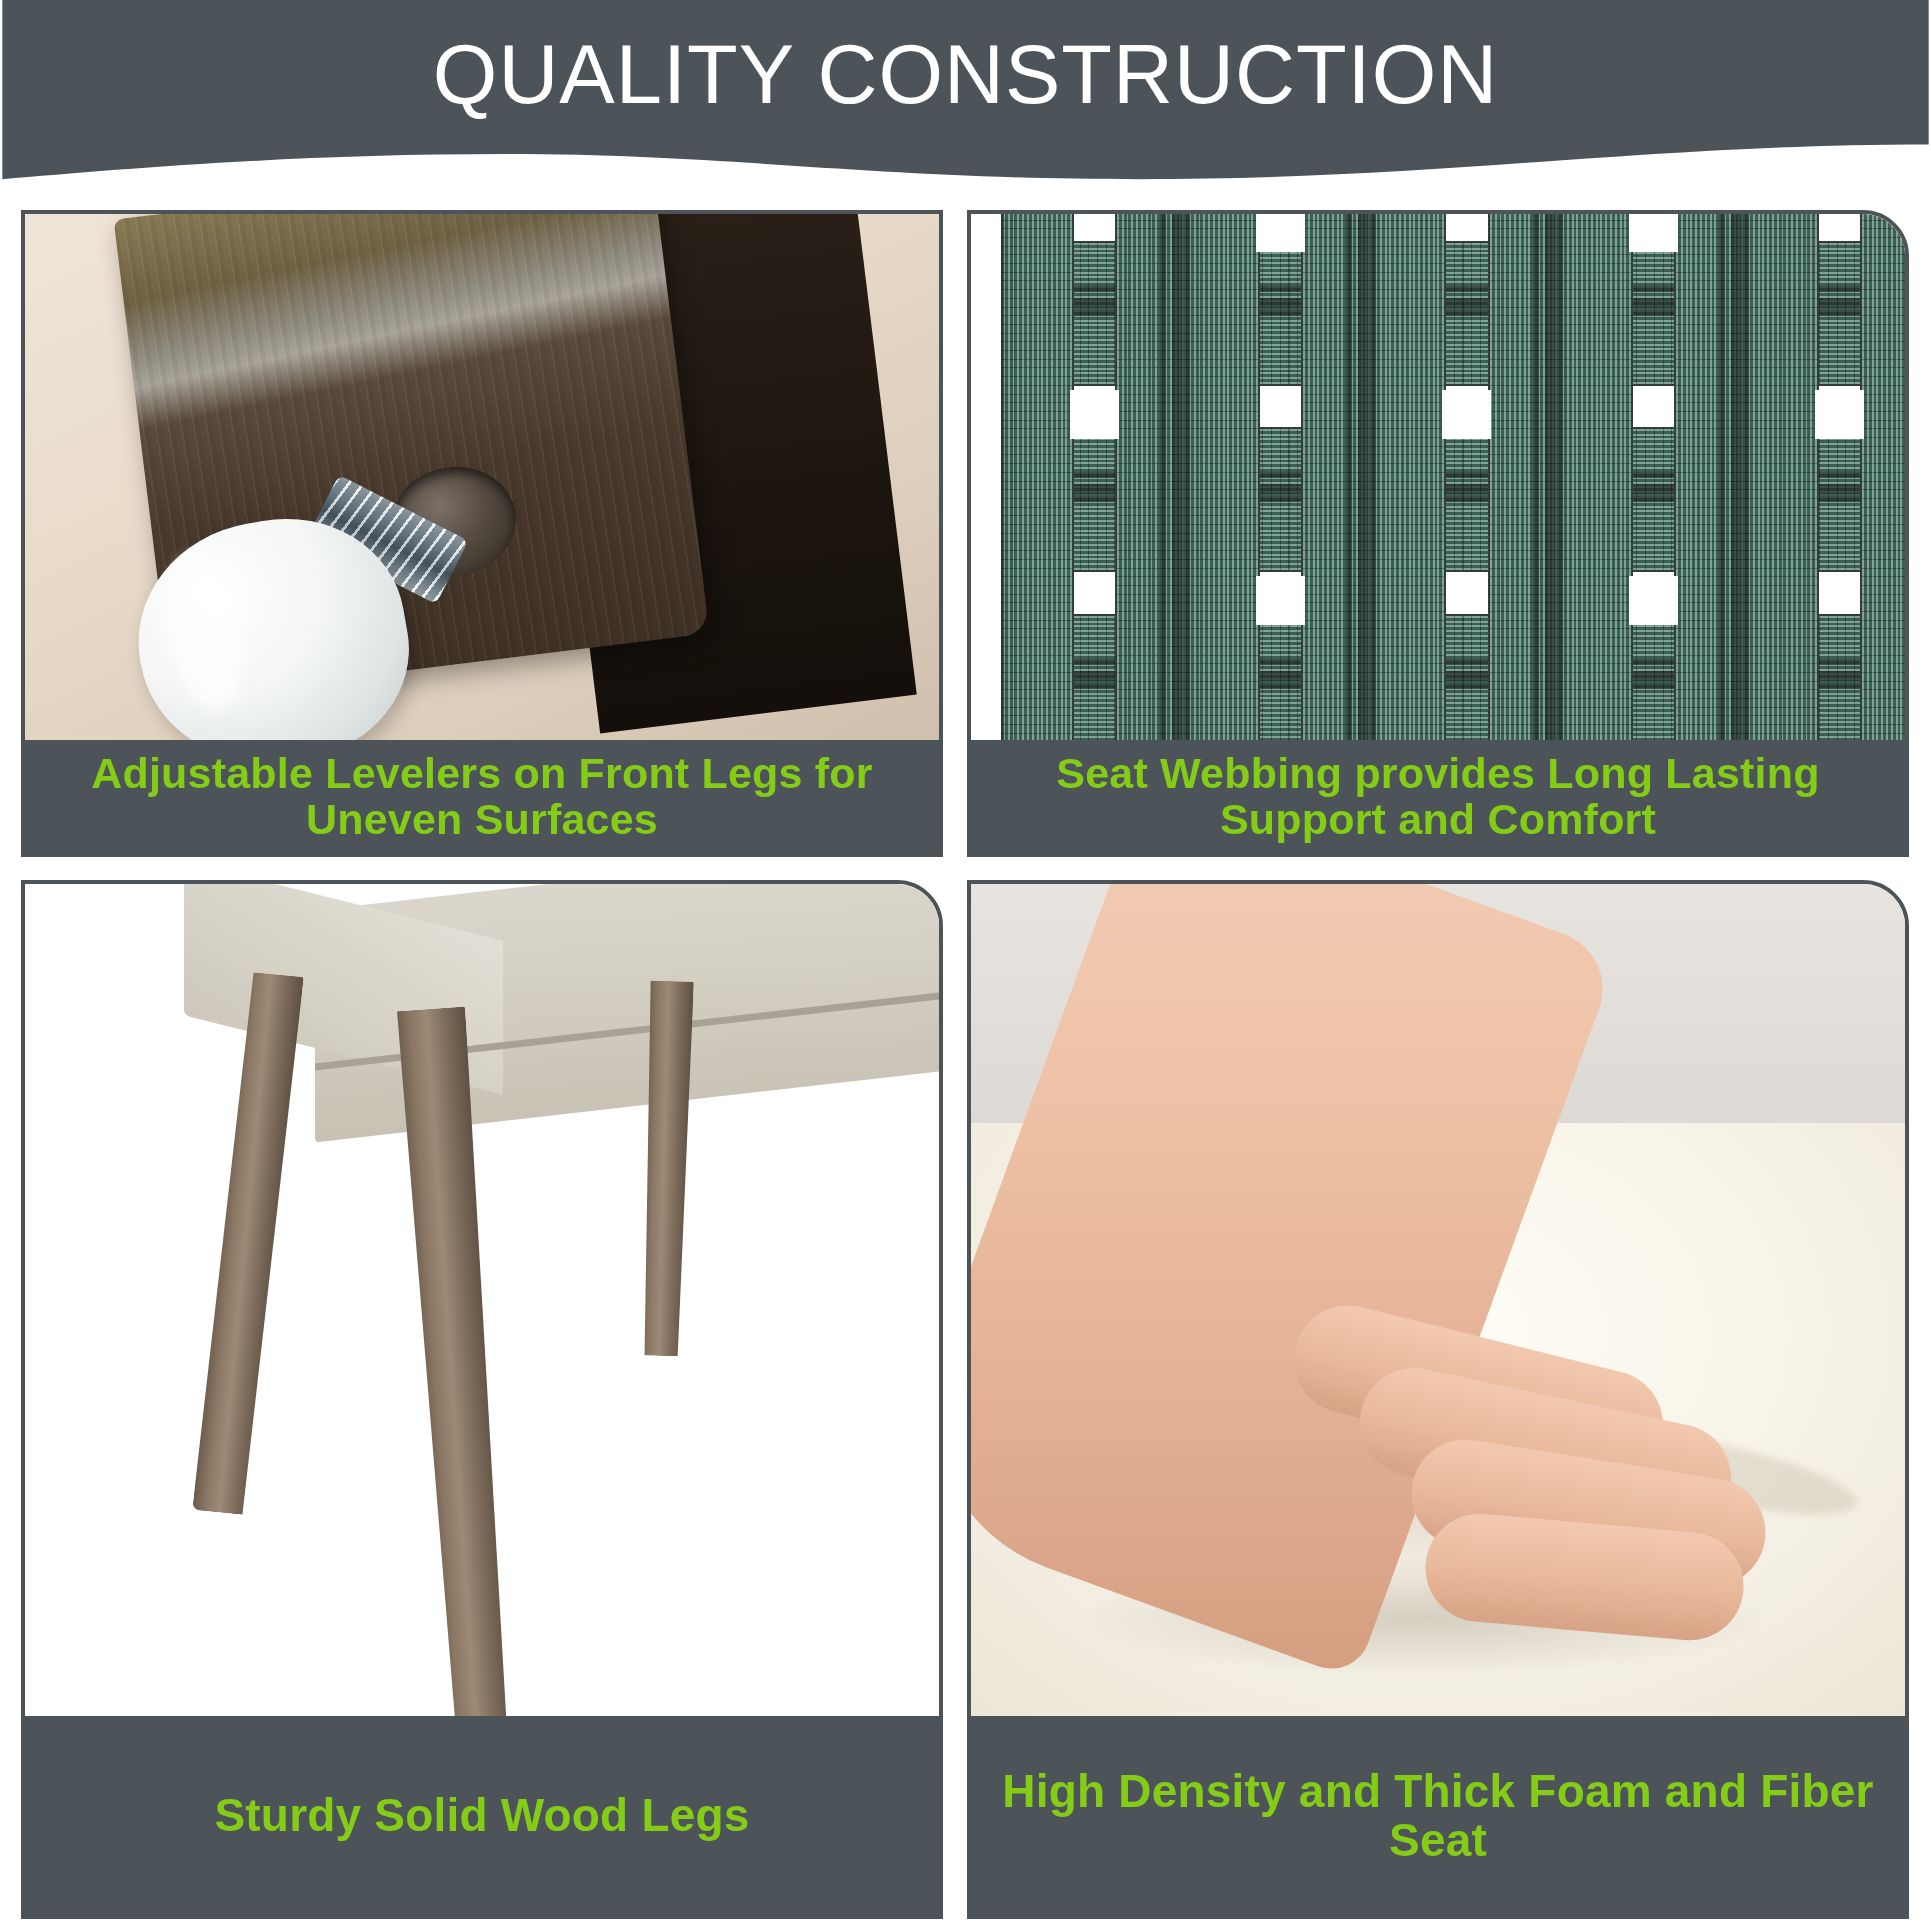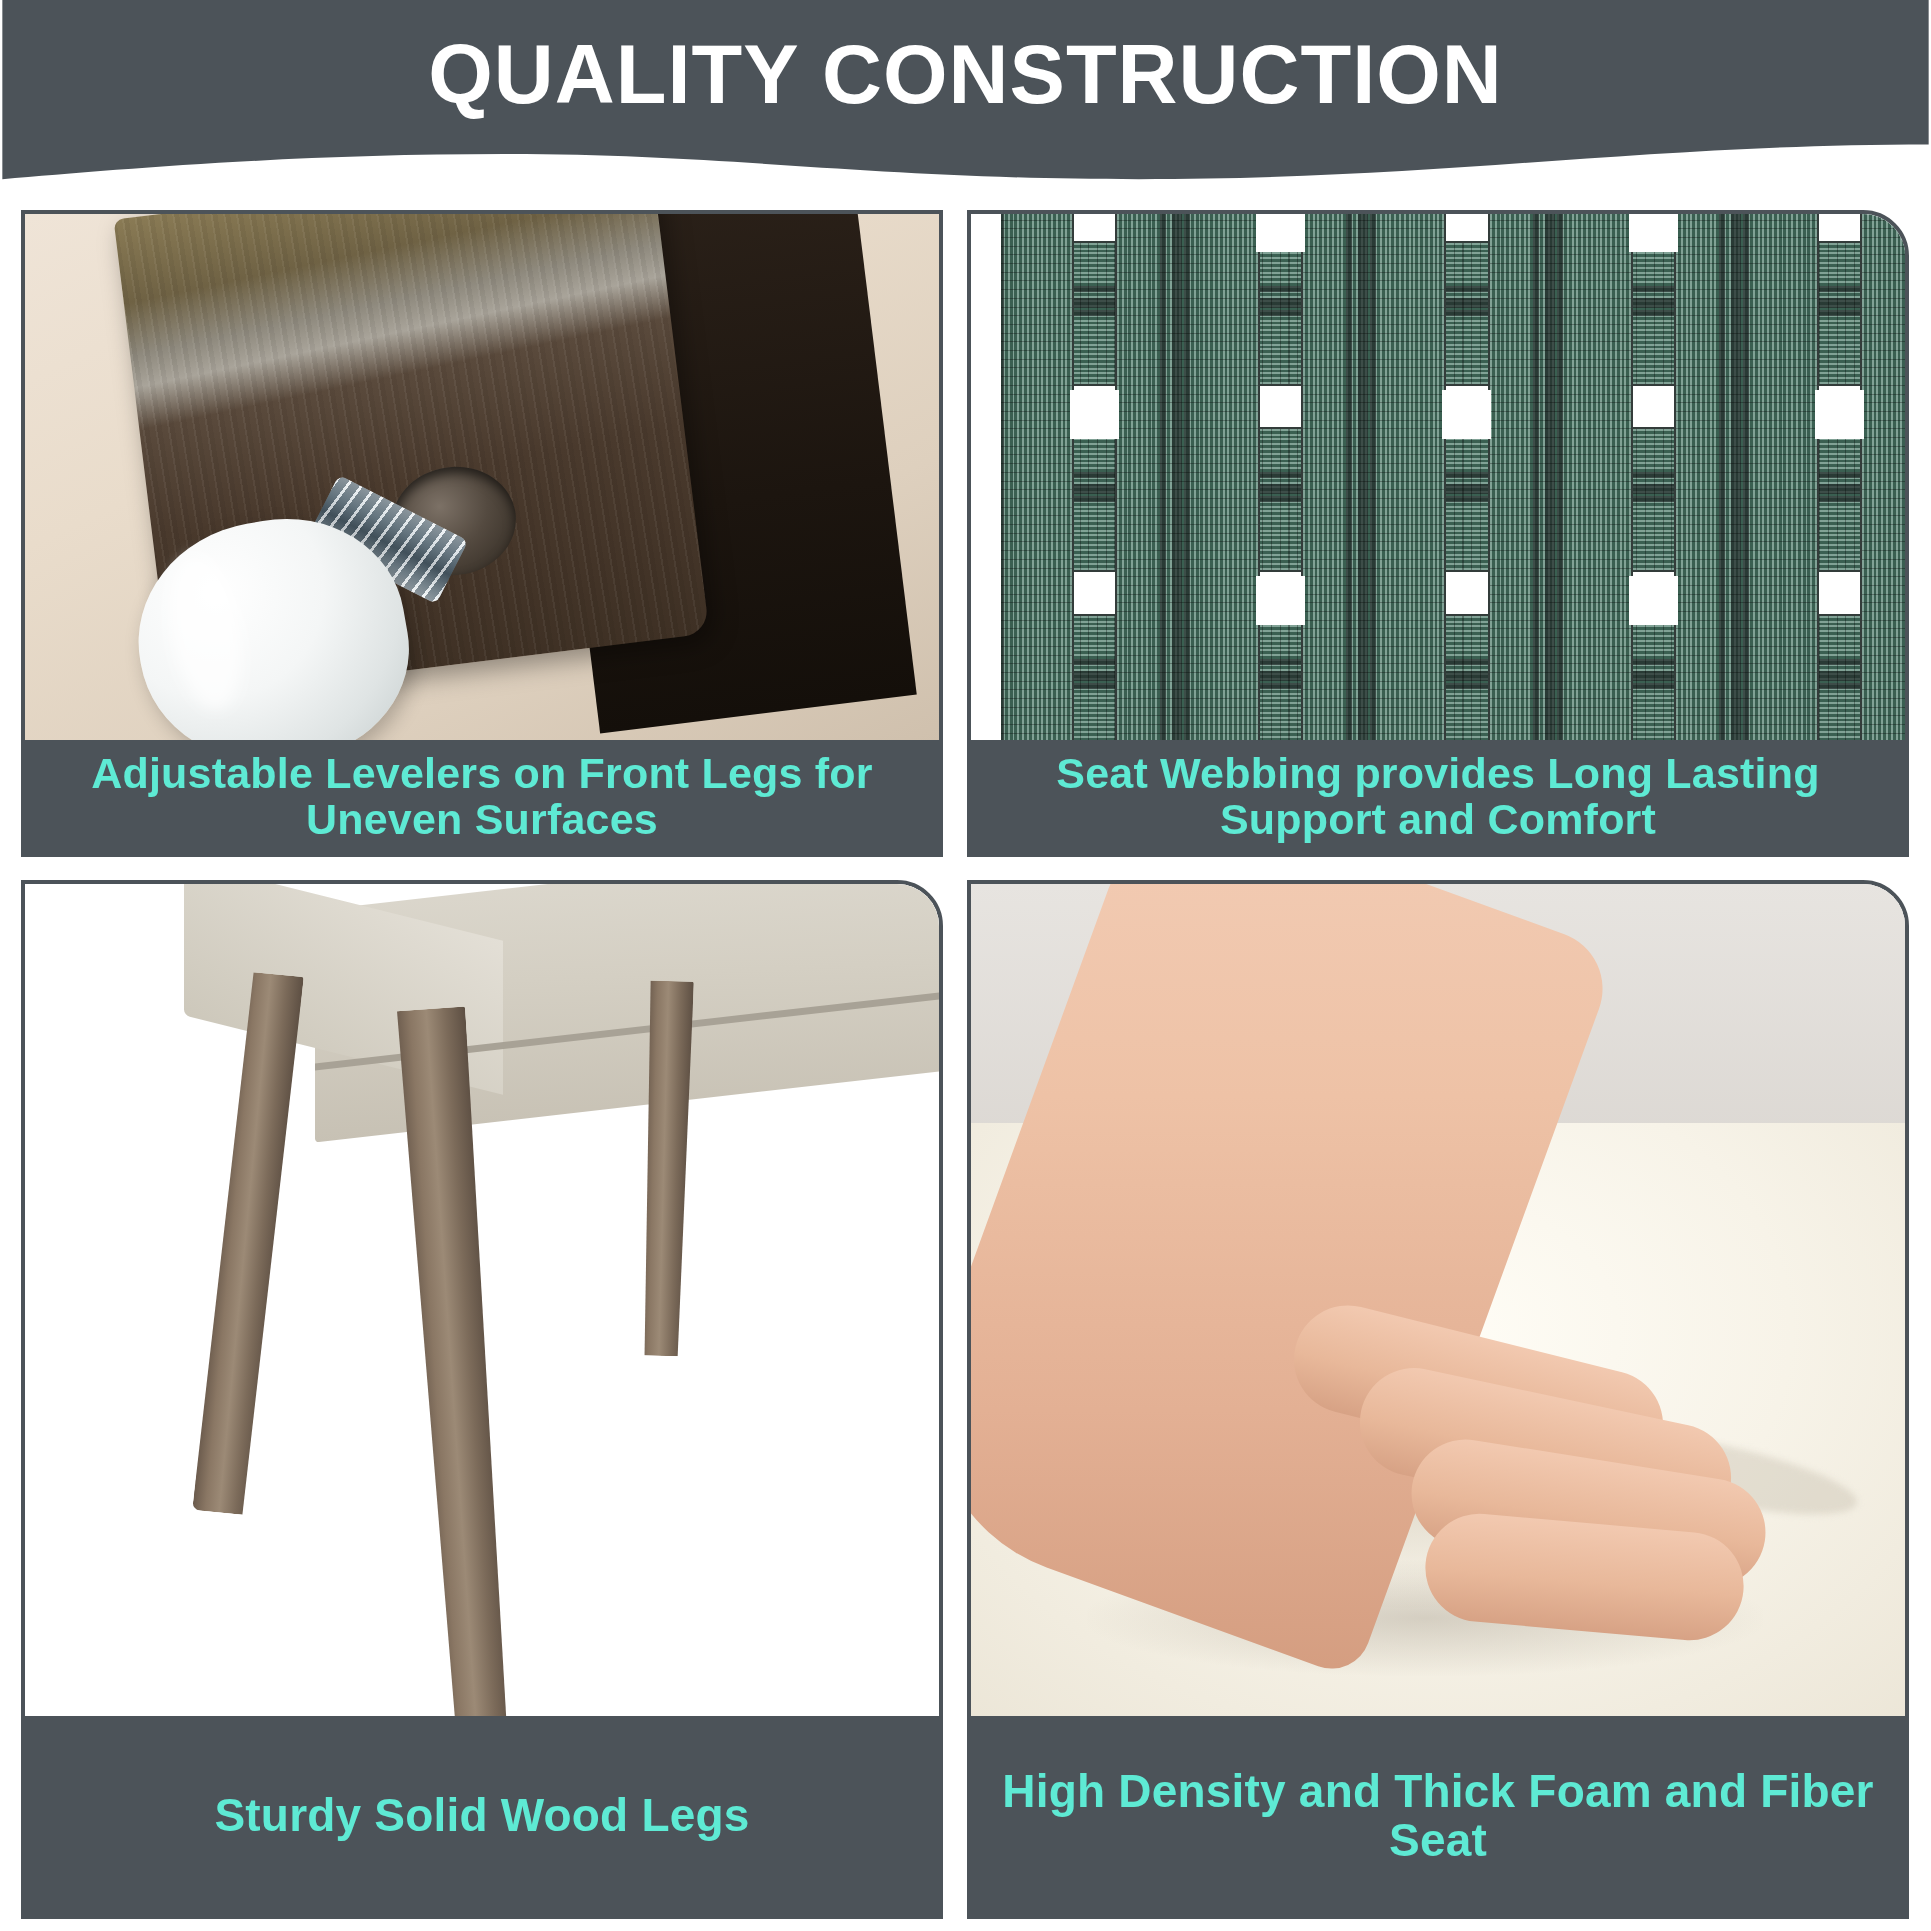--- a/index.html
+++ b/index.html
@@ -6,40 +6,40 @@
   html,body{margin:0;padding:0;background:#ffffff;}
   body{width:1931px;height:1931px;overflow:hidden;
        font-family:"Liberation Sans","DejaVu Sans",sans-serif;}
 
   #page{position:relative;width:1931px;height:1931px;background:#ffffff;}
 
   
   .header{position:absolute;left:0;top:0;width:1931px;height:183px;overflow:hidden;}
   .header svg{position:absolute;left:0;top:0;display:block;}
   .header-title{position:absolute;left:0;top:33px;width:1931px;text-align:center;
-     color:#ffffff;font-size:83px;font-weight:700;letter-spacing:1px;line-height:1;
+     color:#ffffff;font-size:83px;font-weight:400;letter-spacing:1px;line-height:1;
      font-family:"Liberation Sans","DejaVu Sans",sans-serif;}
 
   
   .grid{position:absolute;left:21px;top:210px;width:1889px;height:1709px;}
   .panel{position:absolute;box-sizing:border-box;border:4.8px solid #4c5359;
          background:#ffffff;overflow:hidden;}
   .p1{left:0;top:0;width:922px;height:647px;}
   .p2{left:946px;top:0;width:942px;height:647px;border-top-right-radius:46px;padding-left:30px;}
   .p3{left:0;top:670px;width:922px;height:1039px;border-top-right-radius:46px;}
   .p4{left:946px;top:670px;width:942px;height:1039px;border-top-right-radius:46px;}
 
   .photo{position:relative;width:100%;overflow:hidden;}
   .p1 .photo{height:528px;}
   .p2 .photo{height:528px;}
   .p3 .photo{height:832px;}
   .p4 .photo{height:832px;}
 
   .caption{position:absolute;left:0;right:0;bottom:0;background:#4c5359;
-     color:#5eead4;display:flex;align-items:center;justify-content:center;
+     color:#84cc16;display:flex;align-items:center;justify-content:center;
      text-align:center;font-weight:700;line-height:1.06;padding:0 13.5px;
      box-sizing:border-box;font-size:43px;letter-spacing:0.2px;}
   .p1 .caption,.p2 .caption{height:113px;}
   .p3 .caption,.p4 .caption{height:199px;}
   .p3 .caption{font-size:46px;}
   .p4 .caption{font-size:46px;}
   .p1 .caption,.p2 .caption{font-size:43px;}
 
   
   .lv-bg{position:absolute;inset:0;

